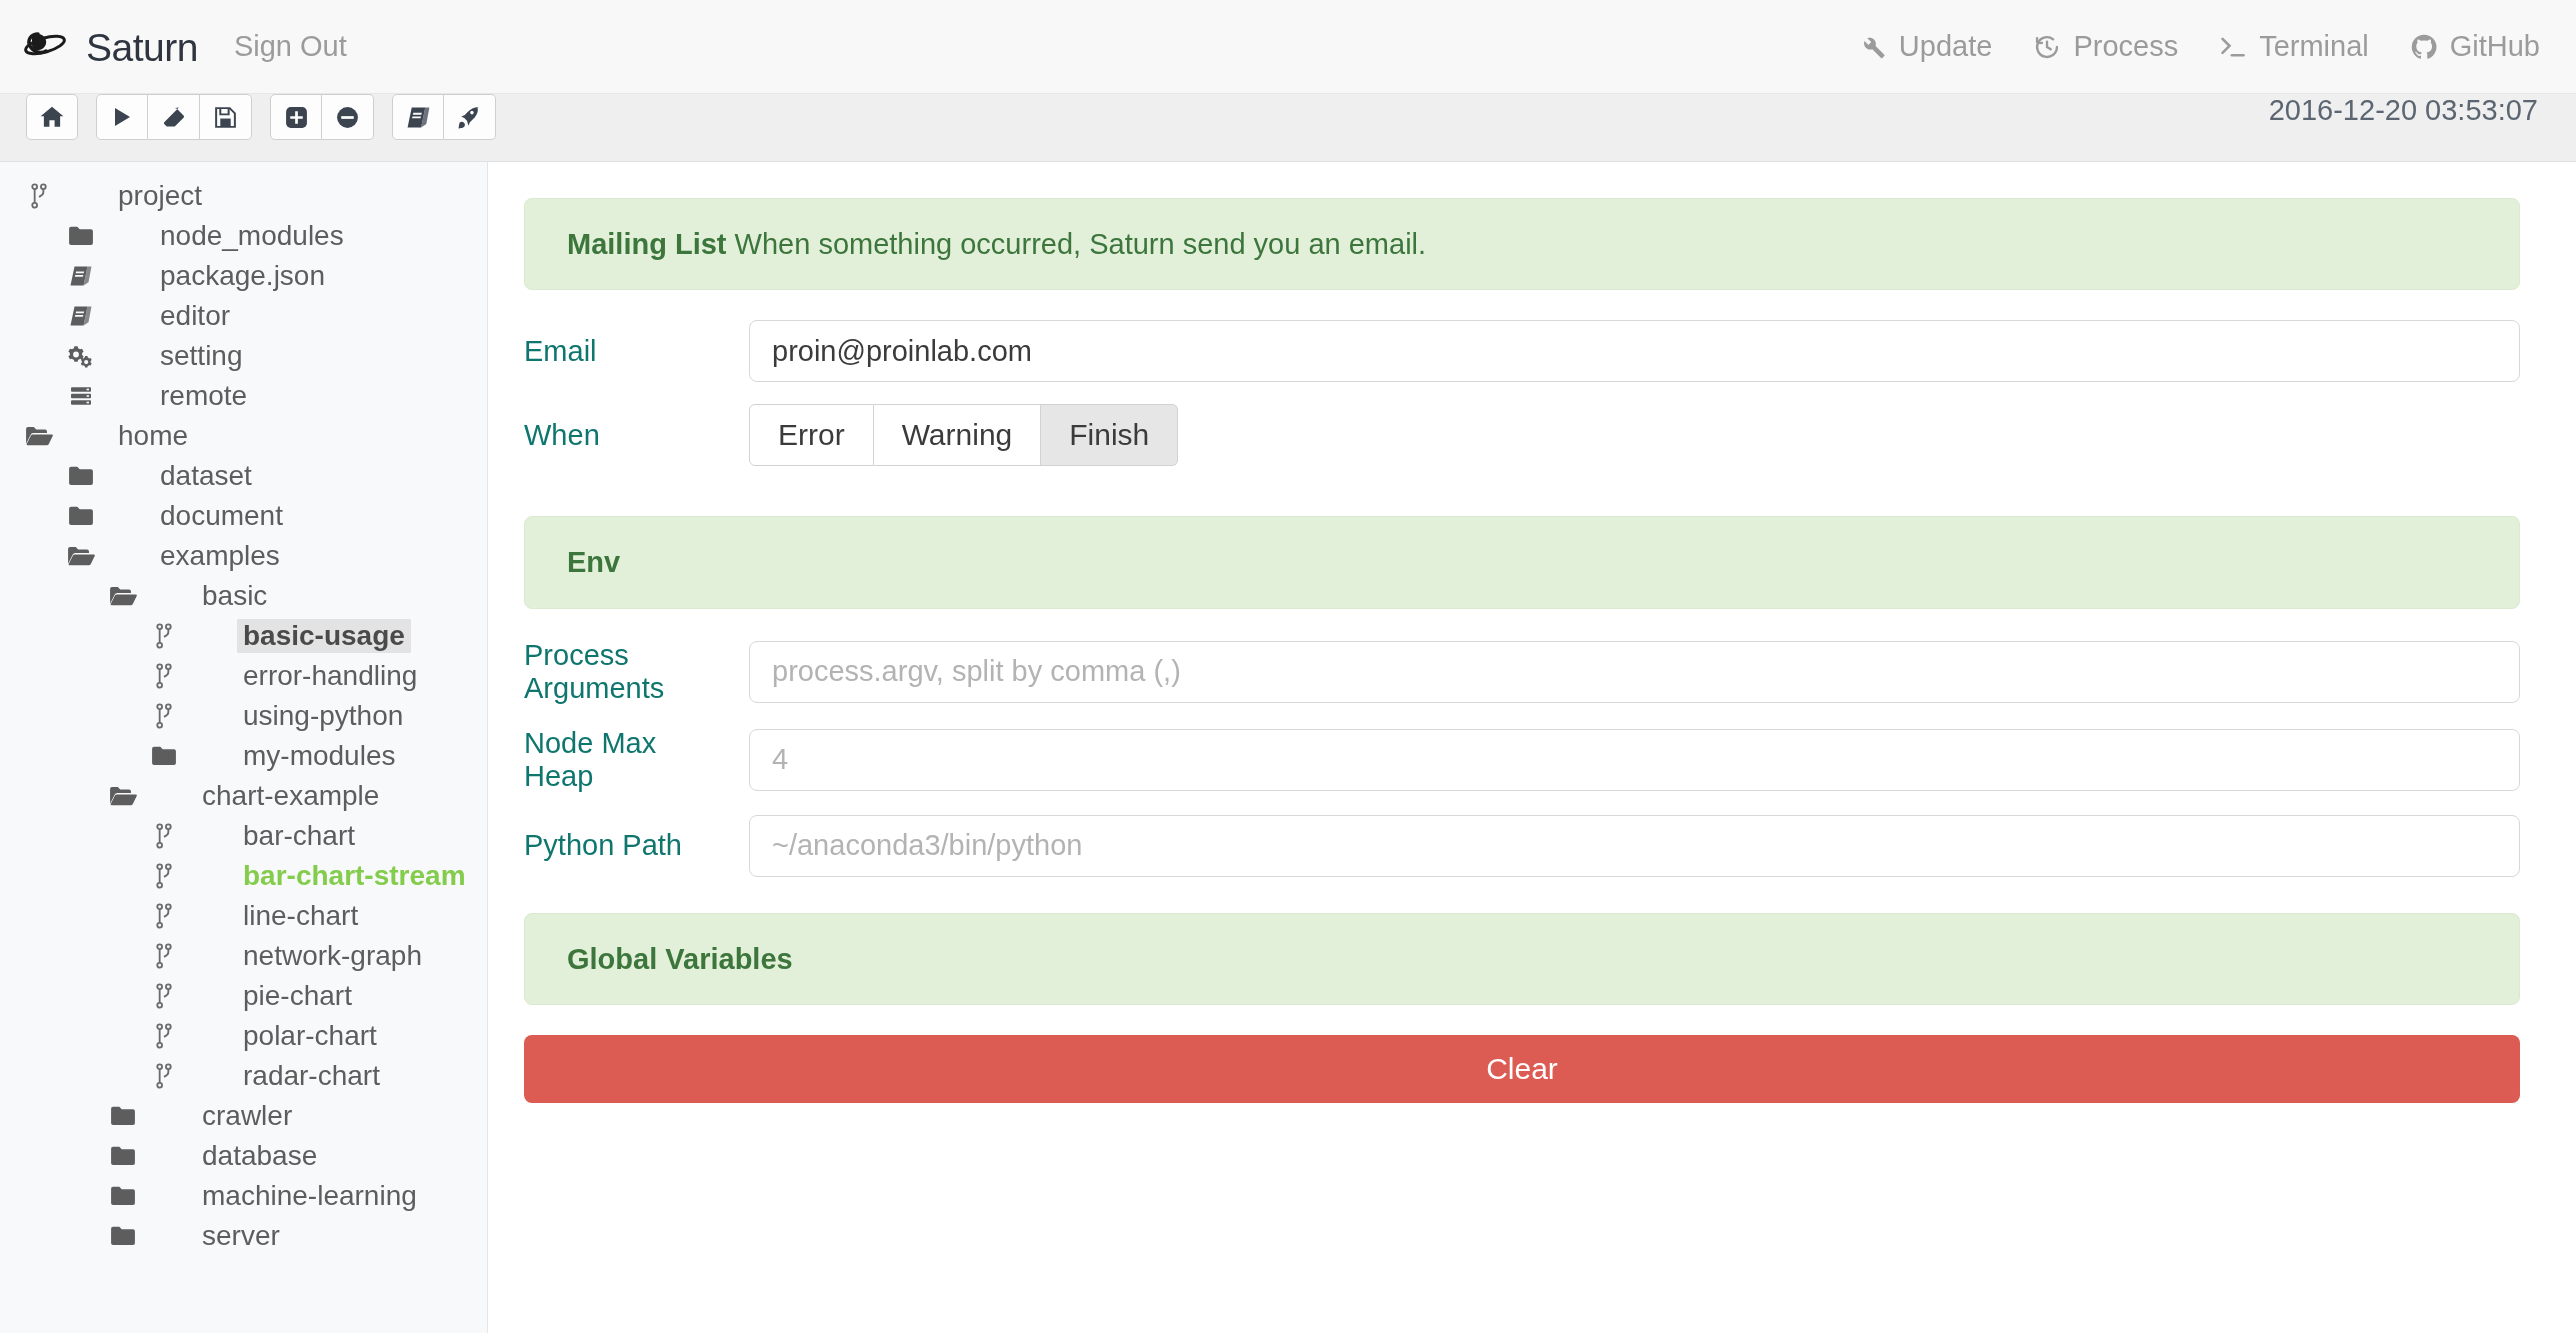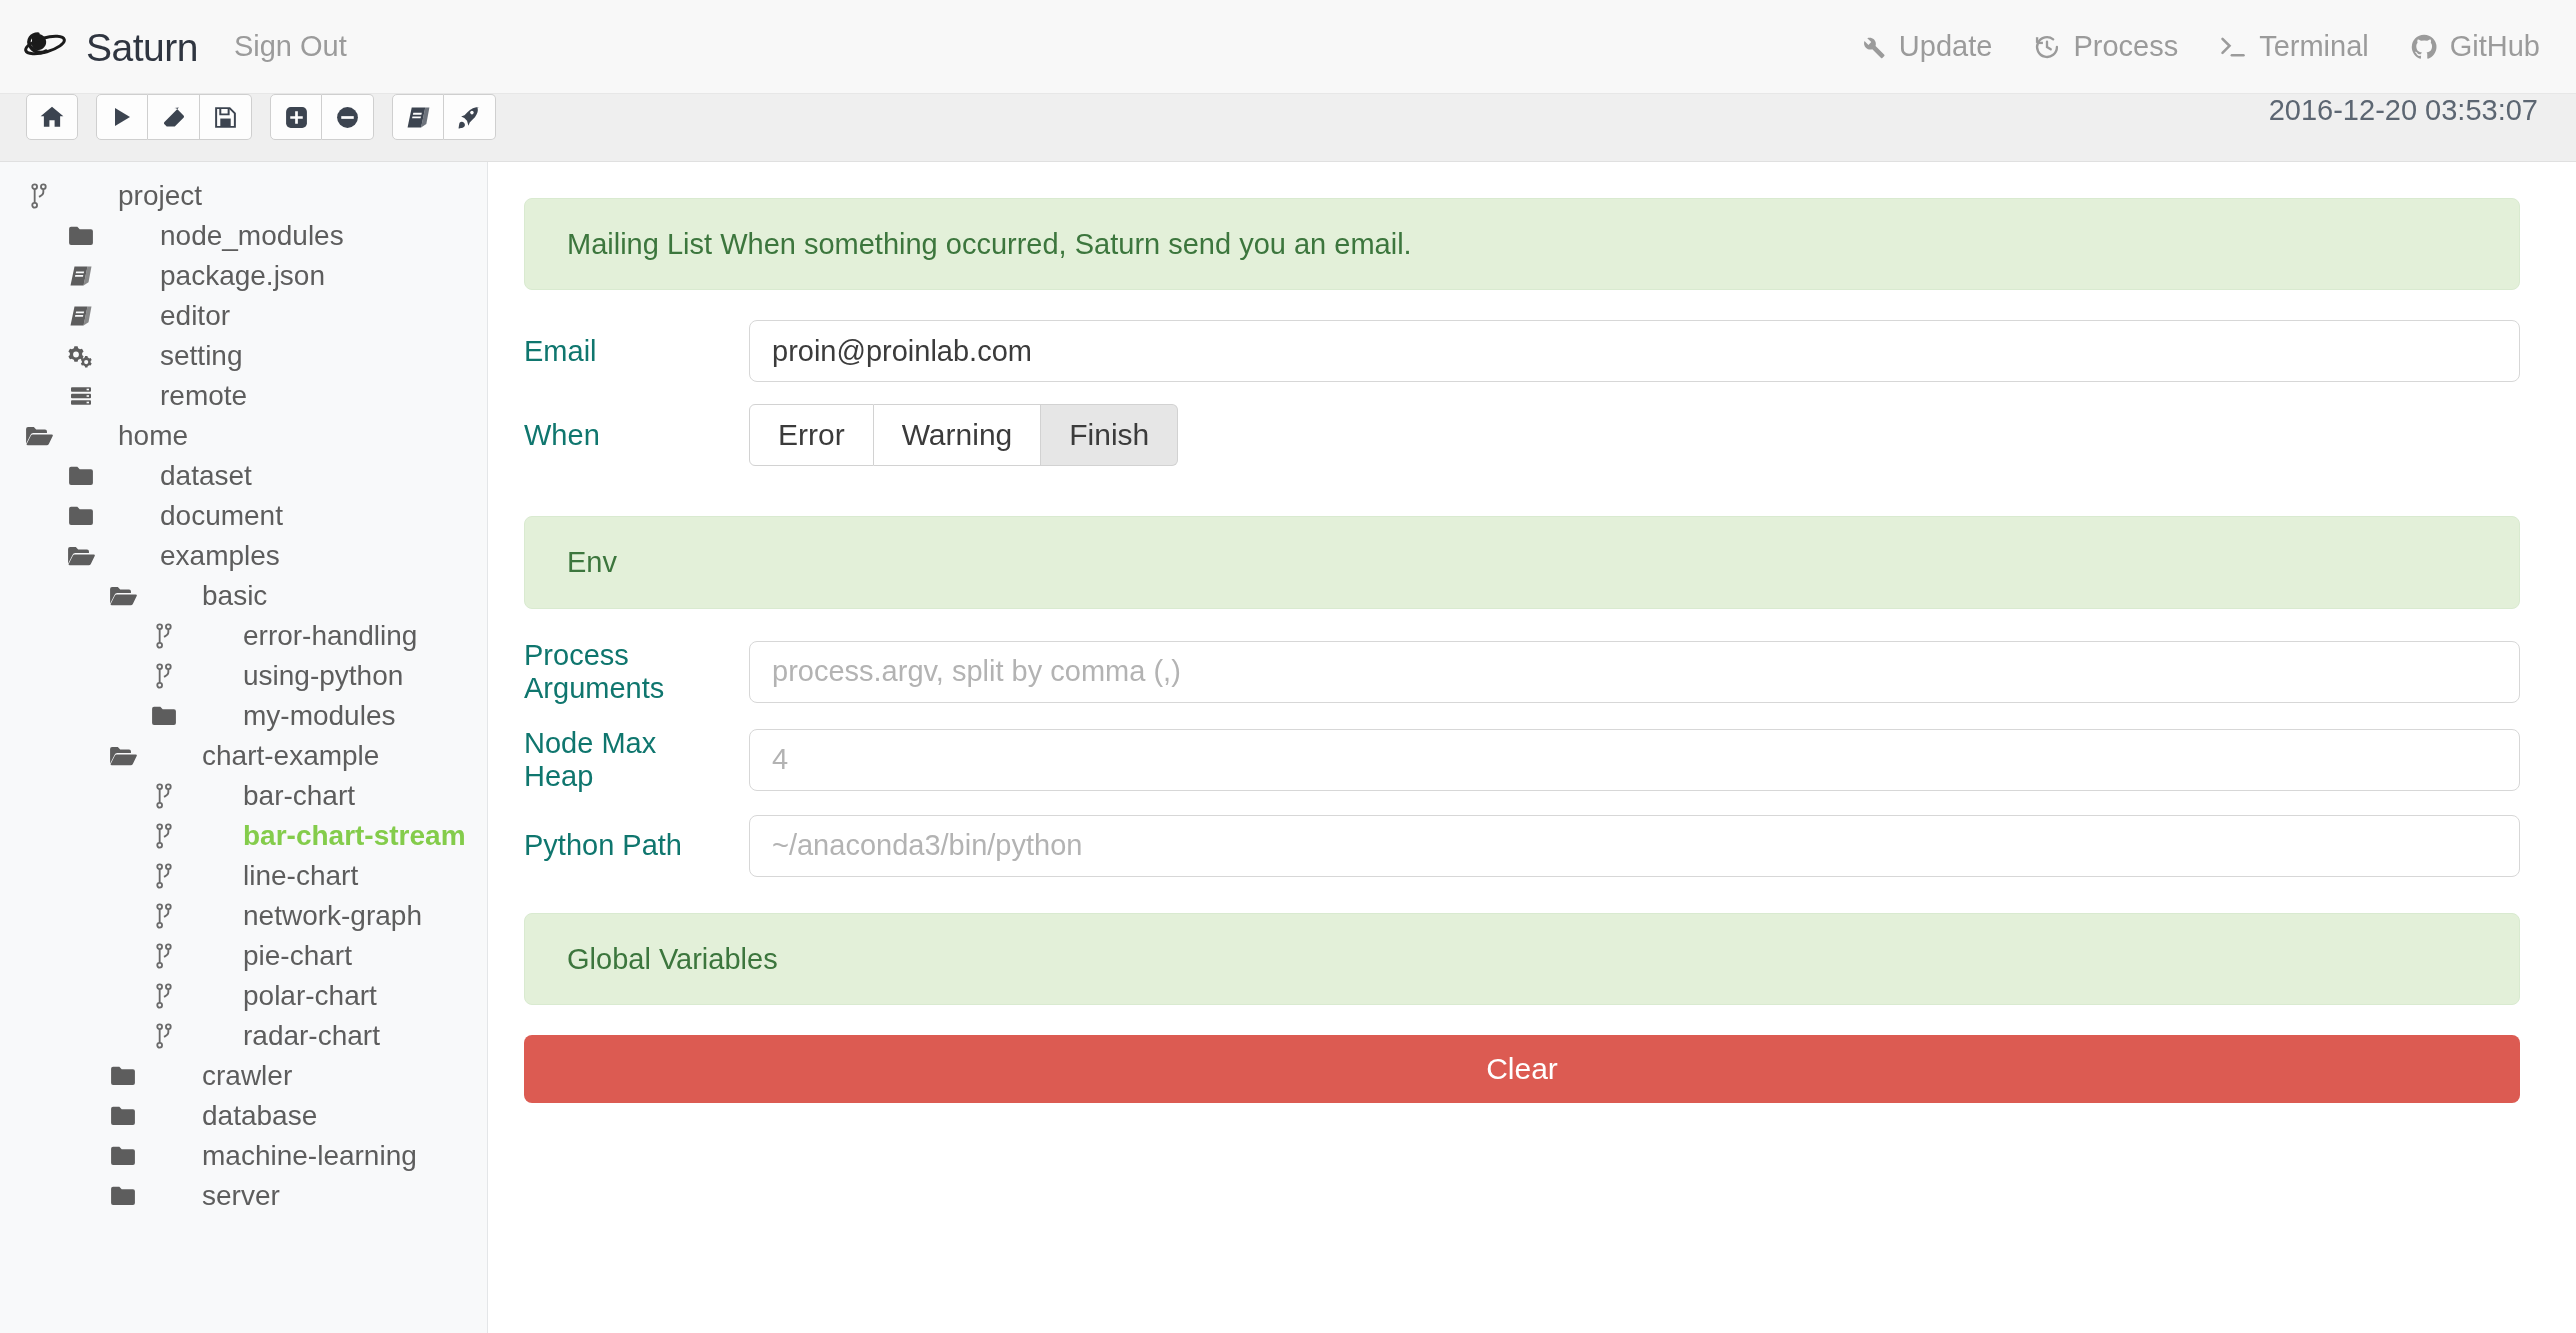--- a/index.html
+++ b/index.html
@@ -134,21 +134,21 @@
   .alert {
     background: #e3f0d9;
     border: 1px solid #d9ead0;
     border-radius: 8px;
     color: #3c763d;
     font-size: 29px;
     padding: 27px 42px;
     margin-bottom: 30px;
     line-height: 1.25;
   }
-  .alert b { font-weight: normal; }
+  .alert b { font-weight: bold; }
 
   .form-row {
     display:flex;
     align-items:center;
     margin-bottom: 22px;
   }
   .form-label {
     width: 225px;
     min-width: 225px;
     font-size: 29px;
@@ -448,20 +448,32 @@
         </div>
         <div class="tree-item d2">
           <span class="tree-ico">
             <svg width="28" height="22" viewBox="0 0 26 20" fill="#5d5d5d">
               <path d="M1 3.4A1.8 1.8 0 0 1 2.8 1.6h5.4l2.2 2.4h8.2A1.8 1.8 0 0 1 20.4 5.8v1.4H7.6a2.6 2.6 0 0 0-2.4 1.6L1 17.2z"></path>
               <path d="M7.6 8.6h17.2a1 1 0 0 1 .92 1.4l-3.6 7.4a2.1 2.1 0 0 1-1.9 1.2H2.6a1 1 0 0 1-.92-1.42l3.7-7.5a2.1 2.1 0 0 1 1.92-1.08z"></path>
             </svg>
           </span>
           <span class="tree-label">basic</span>
         </div>
+        <div class="tree-item d3 selected">
+          <span class="tree-ico">
+            <svg width="18" height="26" viewBox="0 0 16 24" fill="none" stroke="#6b6b6b" stroke-width="1.7">
+              <circle cx="4" cy="3.4" r="2.2"></circle>
+              <circle cx="4" cy="20.6" r="2.2"></circle>
+              <circle cx="12" cy="3.4" r="2.2"></circle>
+              <path d="M4 5.6v12.8"></path>
+              <path d="M12 5.6v3c0 2.6-2.2 3.2-4 4.2"></path>
+            </svg>
+          </span>
+          <span class="tree-label">basic-usage</span>
+        </div>
         <div class="tree-item d3">
           <span class="tree-ico">
             <svg width="18" height="26" viewBox="0 0 16 24" fill="none" stroke="#6b6b6b" stroke-width="1.7">
               <circle cx="4" cy="3.4" r="2.2"></circle>
               <circle cx="4" cy="20.6" r="2.2"></circle>
               <circle cx="12" cy="3.4" r="2.2"></circle>
               <path d="M4 5.6v12.8"></path>
               <path d="M12 5.6v3c0 2.6-2.2 3.2-4 4.2"></path>
             </svg>
           </span>

